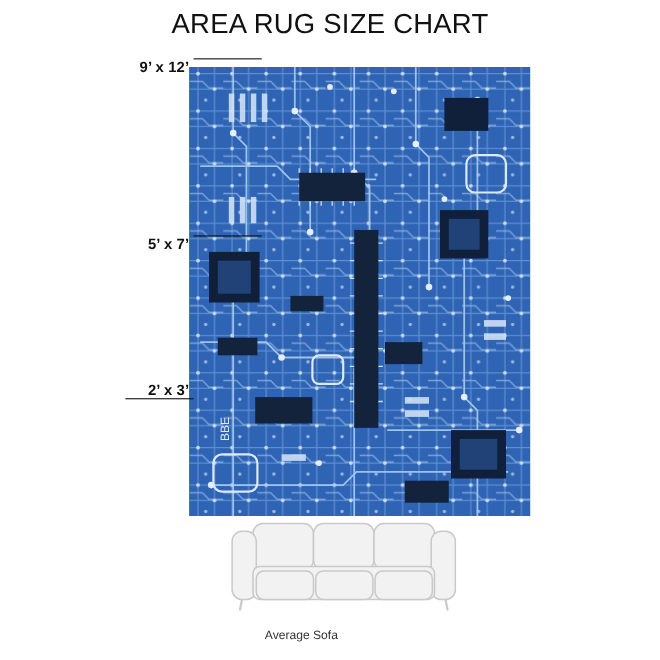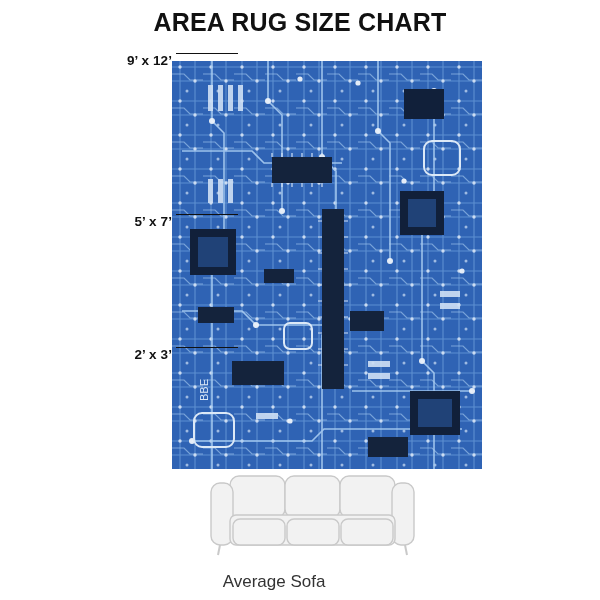--- a/index.html
+++ b/index.html
@@ -19,21 +19,21 @@
     width: 600px;
     height: 600px;
   }
   #chart-title {
     position: absolute;
     top: 8px;
     left: 0;
     width: 600px;
     text-align: center;
     font-size: 25px;
-    font-weight: 700;
+    font-weight: 400;
     letter-spacing: 0.2px;
     color: #111111;
     font-family: "Liberation Sans", sans-serif;
   }
 
   
   #rug-wrap {
     position: absolute;
     left: 172px;
     top: 61px;
@@ -77,21 +77,21 @@
     top: 473px;
     width: 205px;
     height: 90px;
   }
   #sofa-caption {
     position: absolute;
     left: 0;
     top: 572px;
     width: 548px;
     text-align: center;
-    font-size: 17px;
+    font-size: 11px;
     color: #333333;
   }
 </style>
 </head>
 <body>
 
 <div id="stage">
 
   <div id="chart-title">AREA RUG SIZE CHART</div>
 
@@ -195,21 +195,21 @@
   </div>
 
   <div class="size-row" style="top:53px;">
     <span class="size-label">9’ x 12’</span>
     <span class="leader" style="width:62px;"></span>
   </div>
   <div class="size-row" style="top:214px;">
     <span class="size-label">5’ x 7’</span>
     <span class="leader" style="width:62px;"></span>
   </div>
-  <div class="size-row" style="top:347px;">
+  <div class="size-row" style="top:347px;flex-direction:column;">
     <span class="size-label">2’ x 3’</span>
     <span class="leader" style="width:62px;"></span>
   </div>
 
   <div id="sofa-wrap">
     <svg viewBox="0 0 205 90" width="205" height="90" xmlns="http://www.w3.org/2000/svg">
       <g fill="#f2f2f2" stroke="#c9c9c9" stroke-width="1.4">
 
         <rect x="20" y="3" width="55" height="42" rx="9"></rect>
         <rect x="75" y="3" width="55" height="42" rx="9"></rect>

